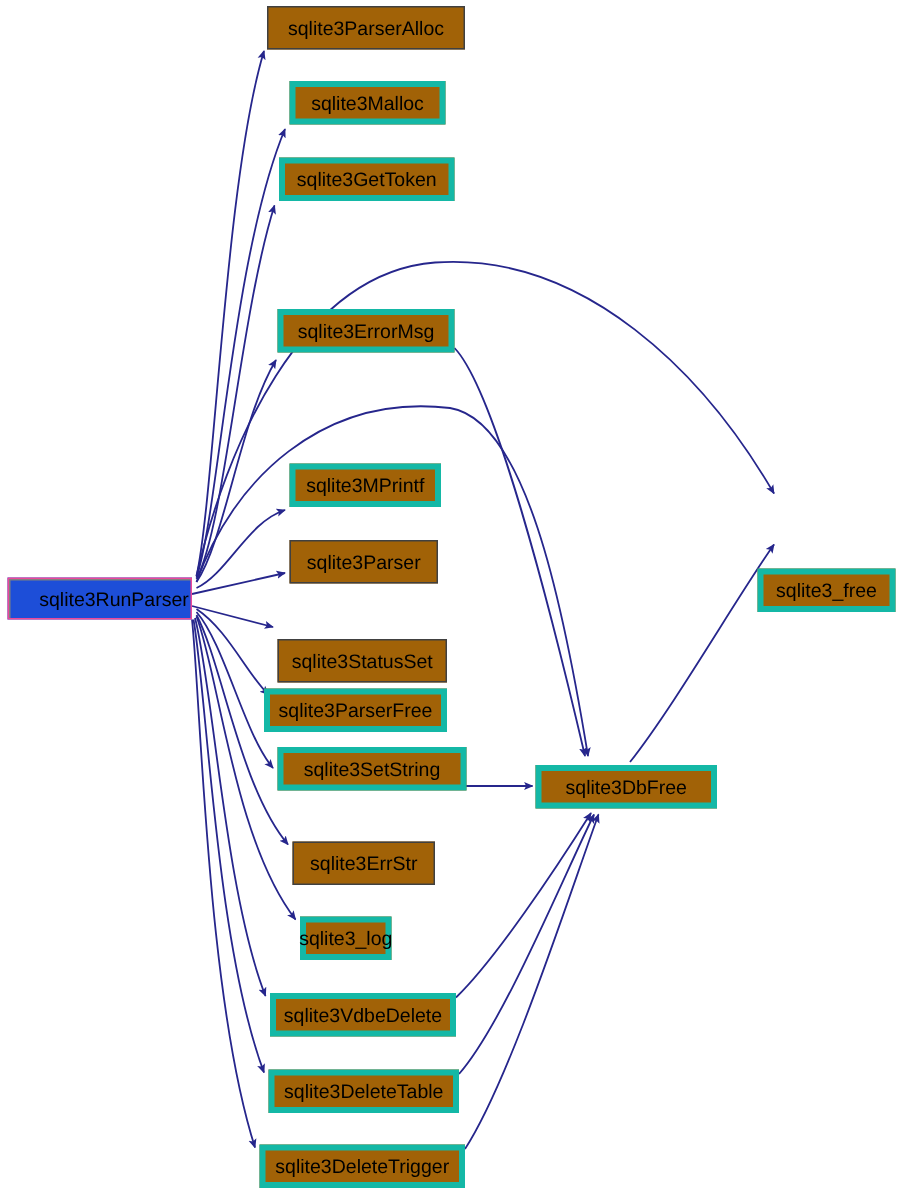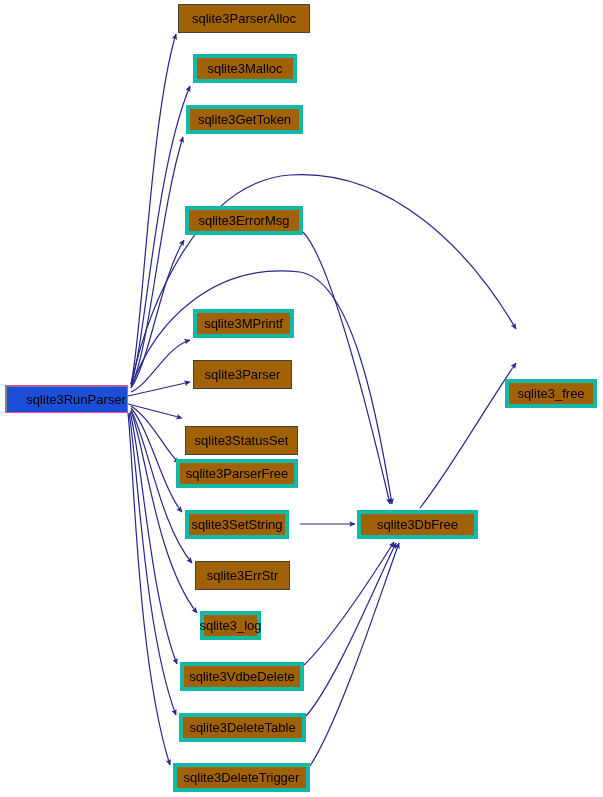--- a/index.html
+++ b/index.html
@@ -91,21 +91,21 @@
       </div>
       <div class="node black" style="left: 193px; top: 360px; width: 99px; height: 29px;">
         <span class="lbl">sqlite3Parser</span>
       </div>
       <div class="node black" style="left: 185px; top: 410px; width: 113px; height: 29px; margin-top: 16px;">
         <span class="lbl">sqlite3StatusSet</span>
       </div>
       <div class="node red" style="left: 176px; top: 459px; width: 122px; height: 29px;">
         <span class="lbl">sqlite3ParserFree</span>
       </div>
-      <div class="node red" style="left: 185px; top: 510px; width: 104px; height: 29px;">
+      <div class="node red" style="left: 185px; top: 498px; width: 126px; height: 29px;">
         <span class="lbl">sqlite3SetString</span>
       </div>
       <div class="node black" style="left: 195px; top: 561px; width: 95px; height: 29px;">
         <span class="lbl">sqlite3ErrStr</span>
       </div>
       <div class="node red" style="left: 200px; top: 611px; width: 61px; height: 29px;">
         <span class="lbl">sqlite3_log</span>
       </div>
       <div class="node red" style="left: 180px; top: 662px; width: 124px; height: 29px;">
         <span class="lbl">sqlite3VdbeDelete</span>

